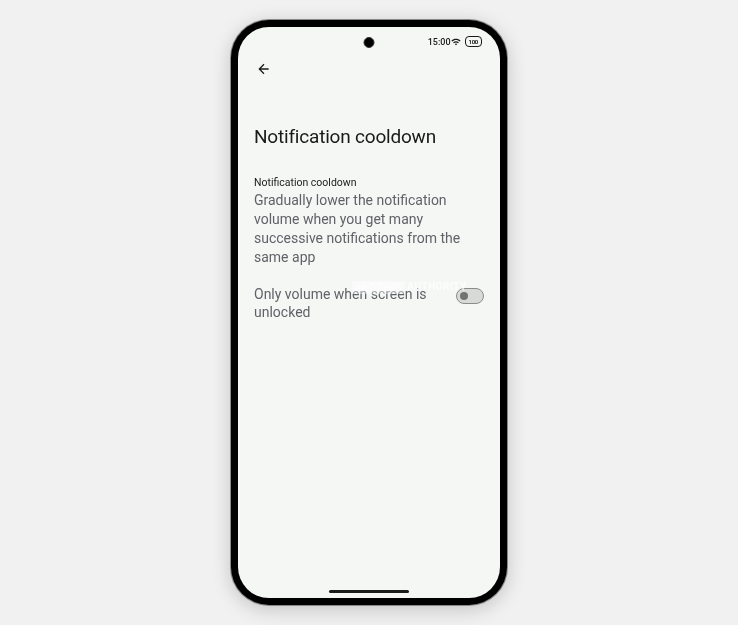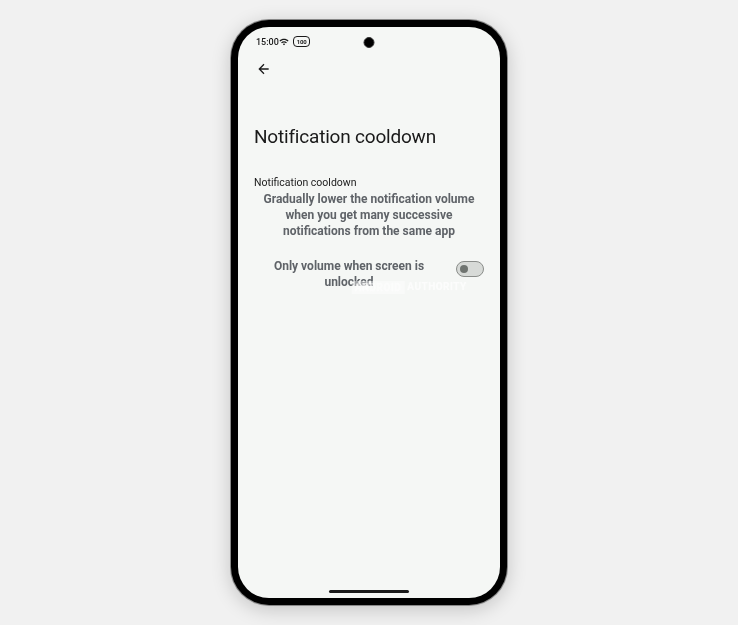--- a/index.html
+++ b/index.html
@@ -36,21 +36,21 @@
       transform: translateX(-50%);
       width: 11px;
       height: 11px;
       background: #000;
       border-radius: 50%;
       z-index: 10;
       border: 1px solid #333;
     }
     .status-bar {
       display: flex;
-      justify-content: flex-start;
+      justify-content: flex-end;
       align-items: center;
       padding: 9px 18px 4px 18px;
       font-size: 9px;
       font-weight: 500;
       color: #1a1a1a;
     }
     .status-right {
       display: flex;
       align-items: center;
       gap: 4px;
@@ -97,25 +97,24 @@
     .setting-text {
       flex: 1;
     }
     .setting-title {
       font-size: 10.5px;
       font-weight: 400;
       color: #1a1a1a;
       margin-bottom: 2px;
     }
     .setting-desc {
-      font-size: 12px;
-      font-weight: 700;
+      font-size: 14px;
+      font-weight: 400;
       color: #5f6368;
       line-height: 1.35;
-      text-align: center;
     }
     .toggle {
       width: 28px;
       height: 16px;
       background: #d7dad7;
       border-radius: 10px;
       border: 1px solid #8a8d8a;
       position: relative;
       cursor: pointer;
       flex-shrink: 0;

